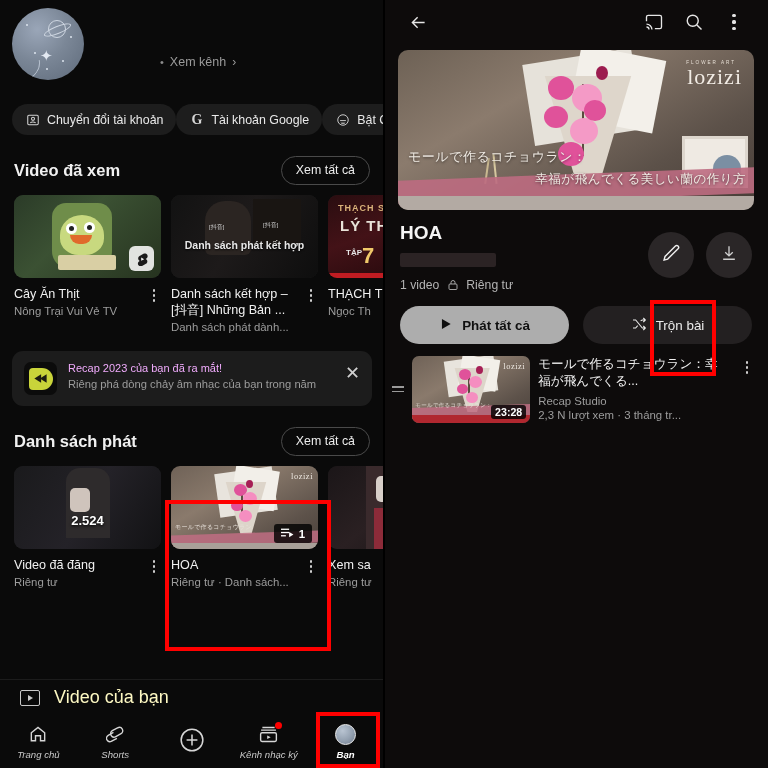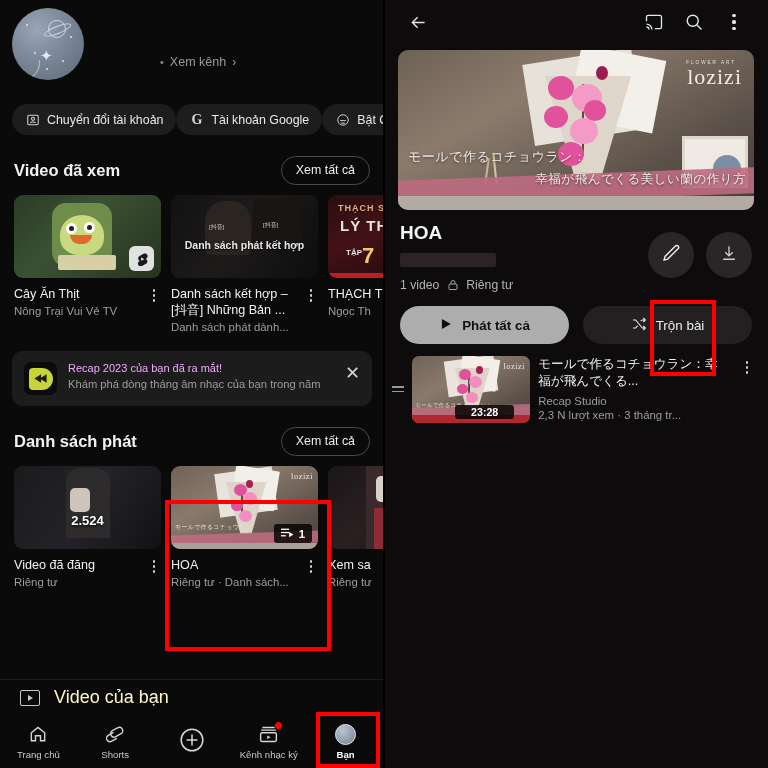--- a/index.html
+++ b/index.html
@@ -162,21 +162,21 @@
   }
   .yv-ic { width: 20px; height: 16px; border: 1.4px solid #c8c8c8; border-radius: 2px; display:flex; align-items:center; justify-content:center; }
   .yv-ic .tri { width: 0; height: 0; border-left: 5px solid #c8c8c8; border-top: 3.5px solid transparent; border-bottom: 3.5px solid transparent; margin-left:1px; }
   .yv-label { color: #fef9c3; font-size: 18px; }
 
   
   .botnav {
     position: absolute; left: 0; right: 0; bottom: 0; height: 53px;
     display: flex; align-items: center; background: #0a0a0a;
   }
-  .nav-item { flex: 1 1 0; display: flex; flex-direction: column; align-items: center; justify-content: center; gap: 4px; height: 53px; position: relative; }
+  .nav-item { flex: 1 1 0; display: flex; flex-direction: column; align-items: center; justify-content: center; gap: 4px; height: 53px; position: relative; font-style: italic; }
   .nav-label { color: #c9c9c9; font-size: 9.6px; }
   .nav-item.active .nav-label { color: #fff; font-weight: 700; }
   .nav-ic { height: 22px; display: flex; align-items: center; justify-content: center; position: relative; }
   .nav-avatar {
     width: 21px; height: 21px; border-radius: 50%;
     background: radial-gradient(circle at 35% 30%, #b9c4d2 0%, #93a0b0 55%, #6e7a8a 100%);
     border: 1.6px solid #efefef;
   }
   .reddot { position: absolute; right: -3px; top: -1px; width: 7px; height: 7px; border-radius: 50%; background: #f00; }
 
@@ -234,22 +234,22 @@
 
   .sortrow { display: flex; align-items: center; gap: 11px; padding: 17px 18px 0 18px; }
   .sort-label { color: #e6e6e6; font-size: 13px; }
 
   
   .vlist { padding: 12px 14px 0 8px; display: flex; gap: 8px; align-items: flex-start; }
   .drag { width: 18px; padding-top: 30px; display: flex; flex-direction: column; gap: 3px; align-items: center; }
   .drag i { width: 12px; height: 1.6px; background: #9a9a9a; display: block; }
   .lthumb { position: relative; width: 118px; height: 67px; border-radius: 7px; overflow: hidden; flex: 0 0 118px; background:#181818; }
   .dur {
-    position: absolute; right: 16px; bottom: 4px; background: rgba(0,0,0,.82);
-    color: #fff; font-size: 10.6px; font-weight: 600; padding: 1px 16px; border-radius: 3px; margin-left: 46px;
+    position: absolute; right: 4px; bottom: 4px; background: rgba(0,0,0,.82);
+    color: #fff; font-size: 10.6px; font-weight: 600; padding: 1px 4px; border-radius: 3px; margin-left: 46px;
   }
   .ltext { flex: 1 1 auto; min-width: 0; padding-right: 4px; }
   .lt-title { color: #f1f1f1; font-size: 12.6px; line-height: 1.34; }
   .lt-ch { color: #9d9d9d; font-size: 11.4px; margin-top: 5px; }
   .lt-meta { color: #9d9d9d; font-size: 11.4px; margin-top: 2px; }
 
   
   .redbox { position: absolute; border: 4px solid #ff0000; z-index: 50; pointer-events: none; }
   #redbox-playlist-hoa { left: 165px; top: 500px; width: 166px; height: 151px; }
   #redbox-edit { left: 650px; top: 300px; width: 66px; height: 76px; }
@@ -392,21 +392,21 @@
       <div class="recap-ic">
         <span class="pill">
           <svg width="15" height="11" viewBox="0 0 24 18" fill="#1b1b12">
               <path d="M11 9 22 2v14L11 9Z"></path>
               <path d="M2 9 13 2v14L2 9Z"></path>
             </svg>
         </span>
       </div>
       <div class="recap-tx">
         <div class="recap-t">Recap 2023 của bạn đã ra mắt!</div>
-        <div class="recap-s">Khám phá dòng tháng âm nhạc của bạn trong năm</div>
+        <div class="recap-s">Riêng phá dòng chảy âm nhạc của bạn trong năm</div>
       </div>
       <div class="recap-x">✕</div>
     </div>
 
     <div class="sec-head">
       <div class="sec-title">Danh sách phát</div>
       <div class="btn-outline">Xem tất cả</div>
     </div>
 
     <div class="row-scroll">

